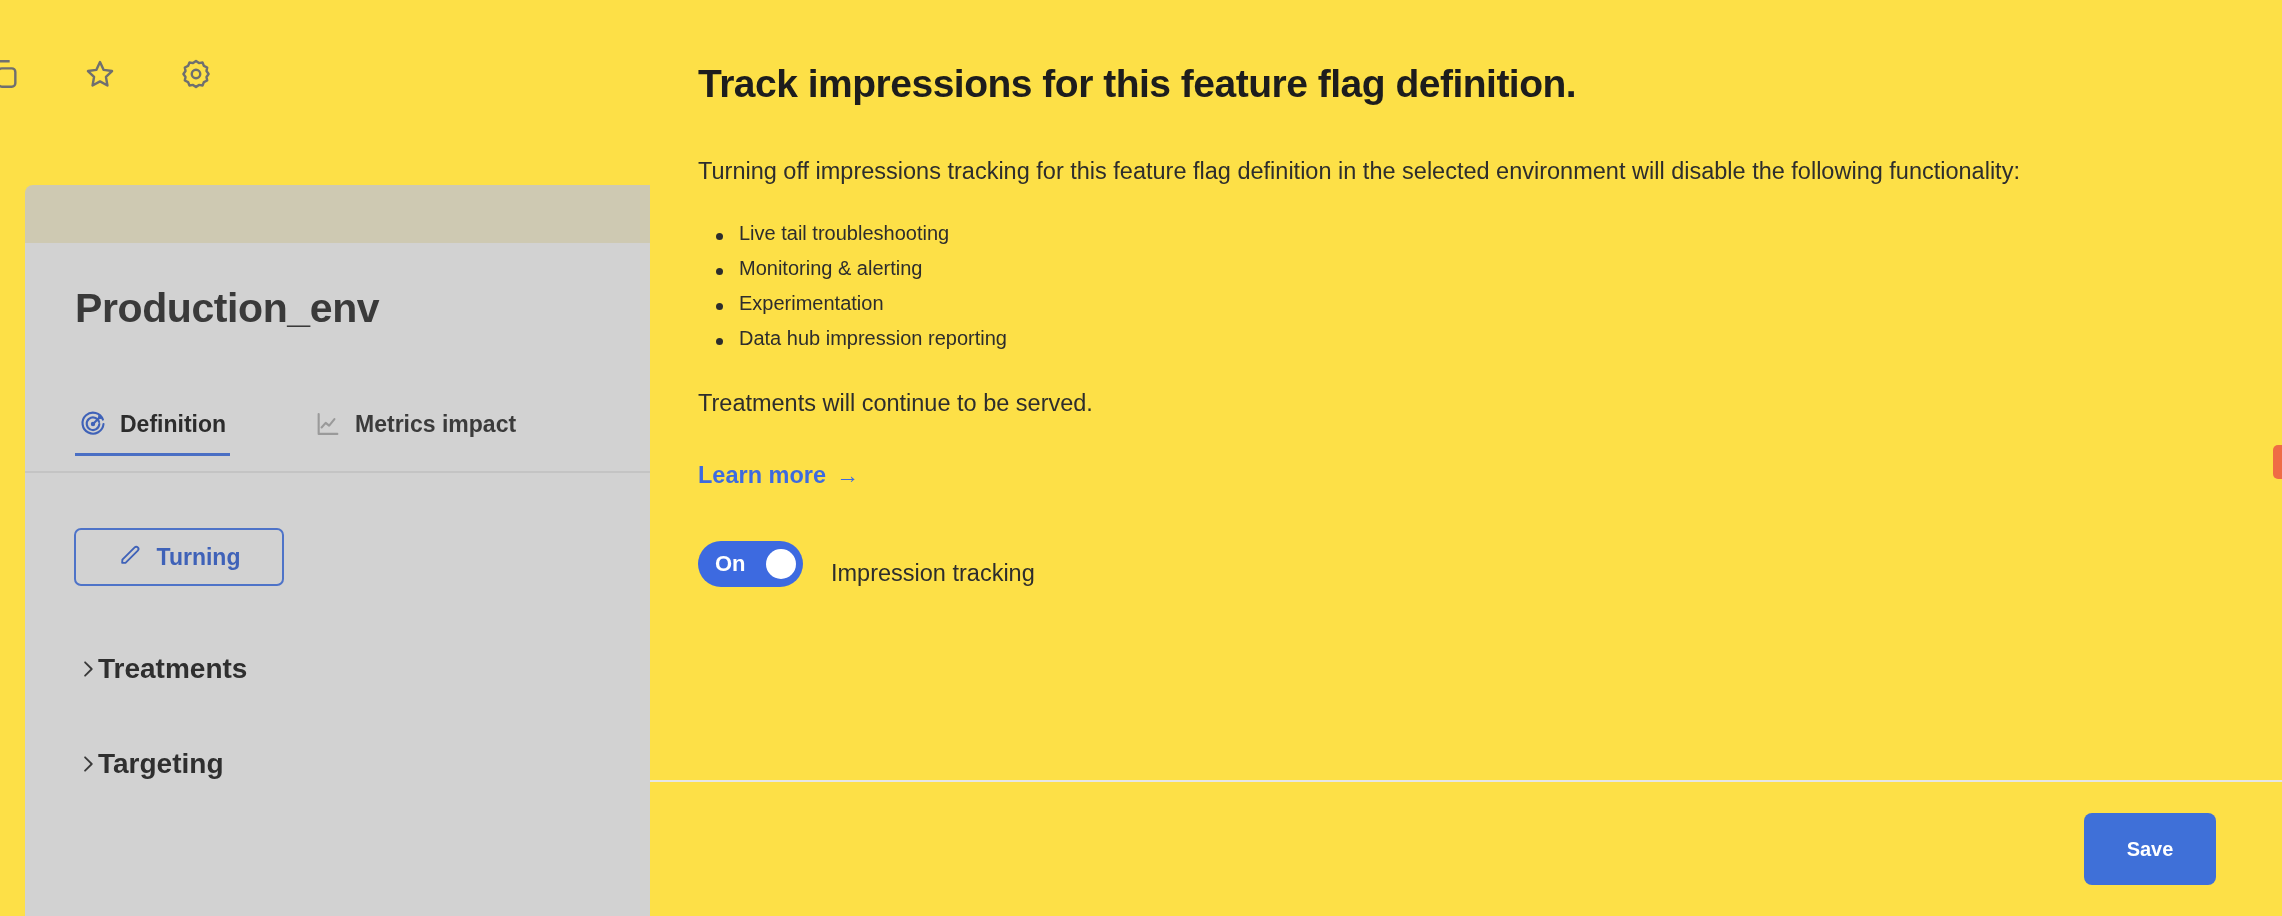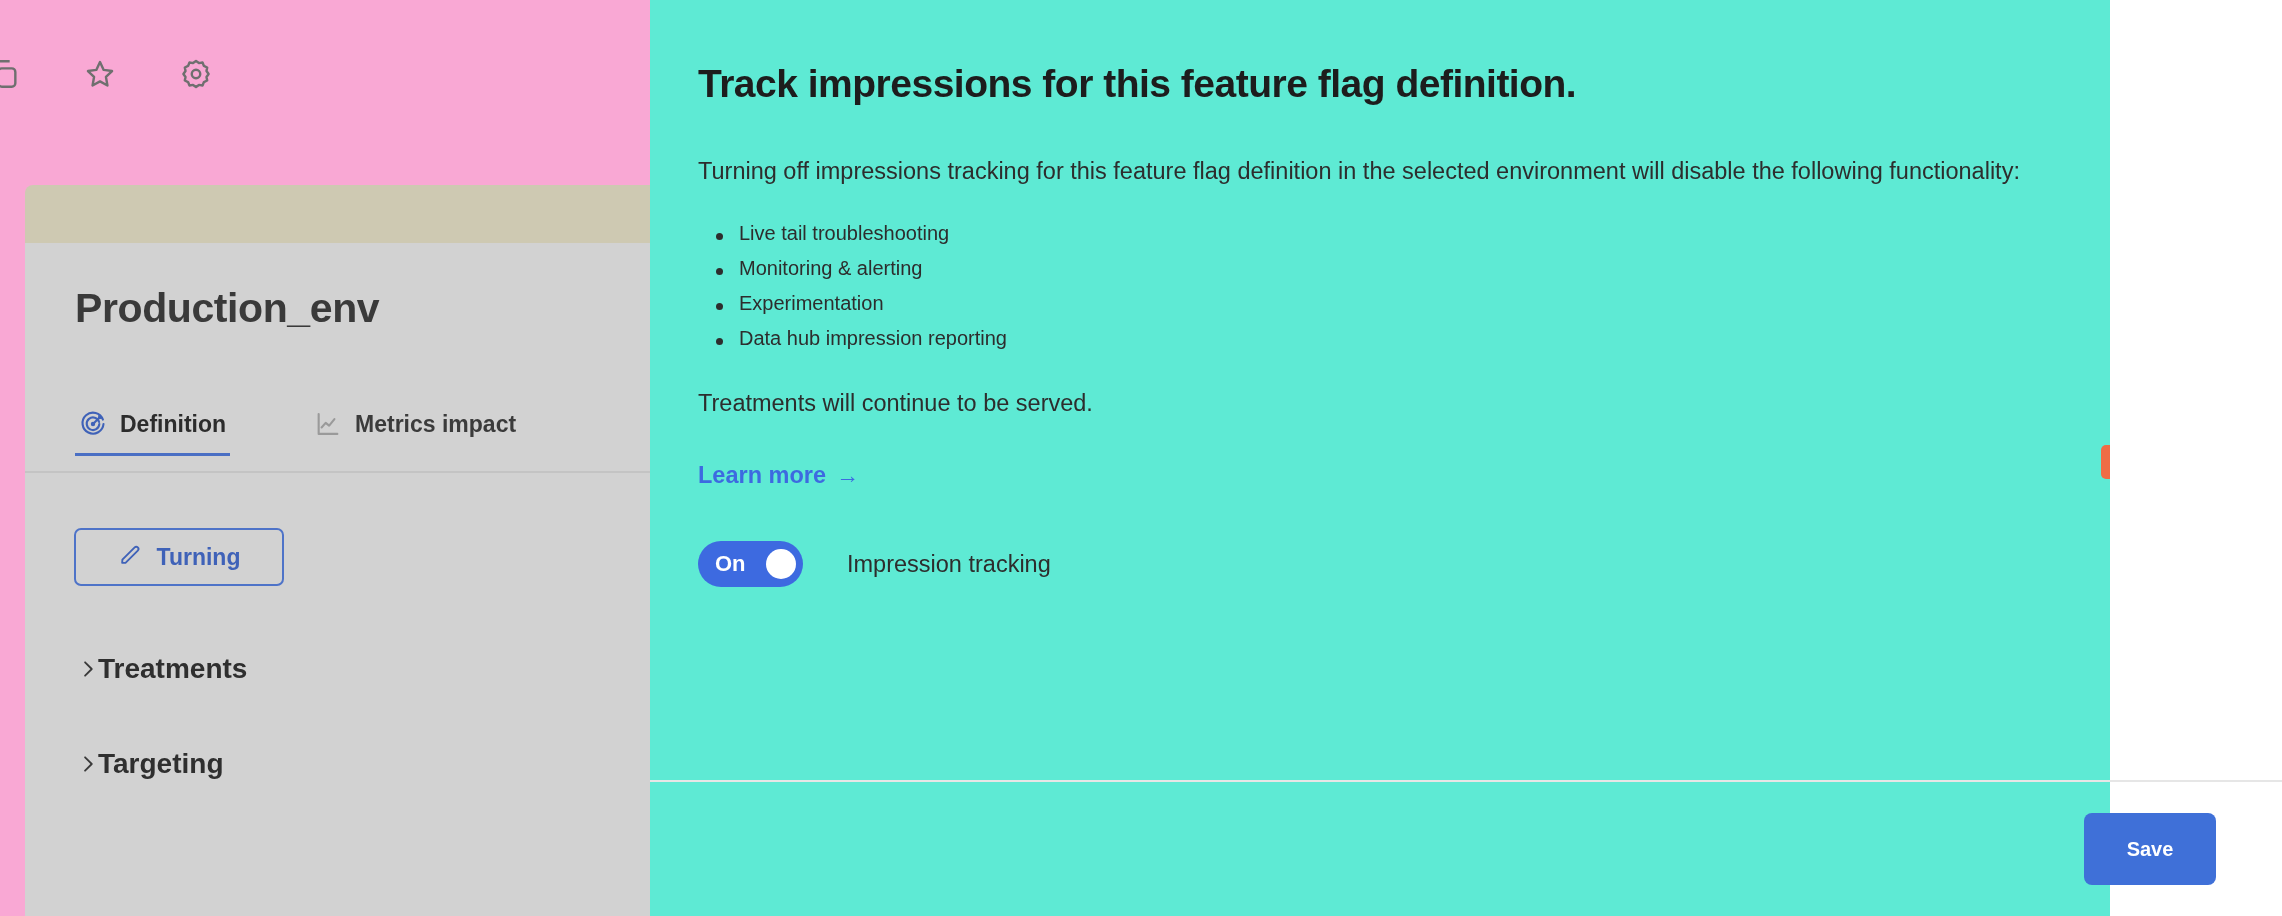--- a/index.html
+++ b/index.html
@@ -17,21 +17,21 @@
     height: 916px;
     background: #ffffff;
   }
 
   
   .backdrop {
     position: absolute;
     left: 0; top: 0;
     width: 650px;
     height: 916px;
-    background: #f9a8d4;
+    background: #fde047;
     overflow: hidden;
   }
 
   .backdrop-toolbar {
     position: absolute;
     left: 0; top: 48px;
     height: 52px;
     display: flex;
     align-items: center;
     gap: 52px;
@@ -135,23 +135,23 @@
     cursor: pointer;
   }
   .section-row.treatments { top: 653px; }
   .section-row.targeting  { top: 748px; }
   .chev { color: #3a3a3a; display: flex; }
 
   
   .modal {
     position: absolute;
     left: 650px; top: 0;
-    width: 1460px;
+    width: 1632px;
     height: 916px;
-    background: #5eead4;
+    background: #fde047;
   }
 
   .modal-body {
     position: absolute;
     left: 0; top: 0;
     right: 0;
     height: 780px;
     padding: 60px 70px 0 48px;
   }
 
@@ -209,22 +209,22 @@
     font-weight: 700;
     color: #3d6ae0;
     text-decoration: none;
     cursor: pointer;
     margin-bottom: 42px;
   }
   .learn-arrow { font-size: 23px; line-height: 1; }
 
   .toggle-row {
     display: flex;
-    align-items: center;
-    gap: 44px;
+    align-items: flex-end;
+    gap: 28px;
     margin-top: 10px;
   }
   .toggle {
     position: relative;
     width: 105px; height: 46px;
     border-radius: 23px;
     background: #3d6ae0;
     display: flex;
     align-items: center;
     cursor: pointer;

